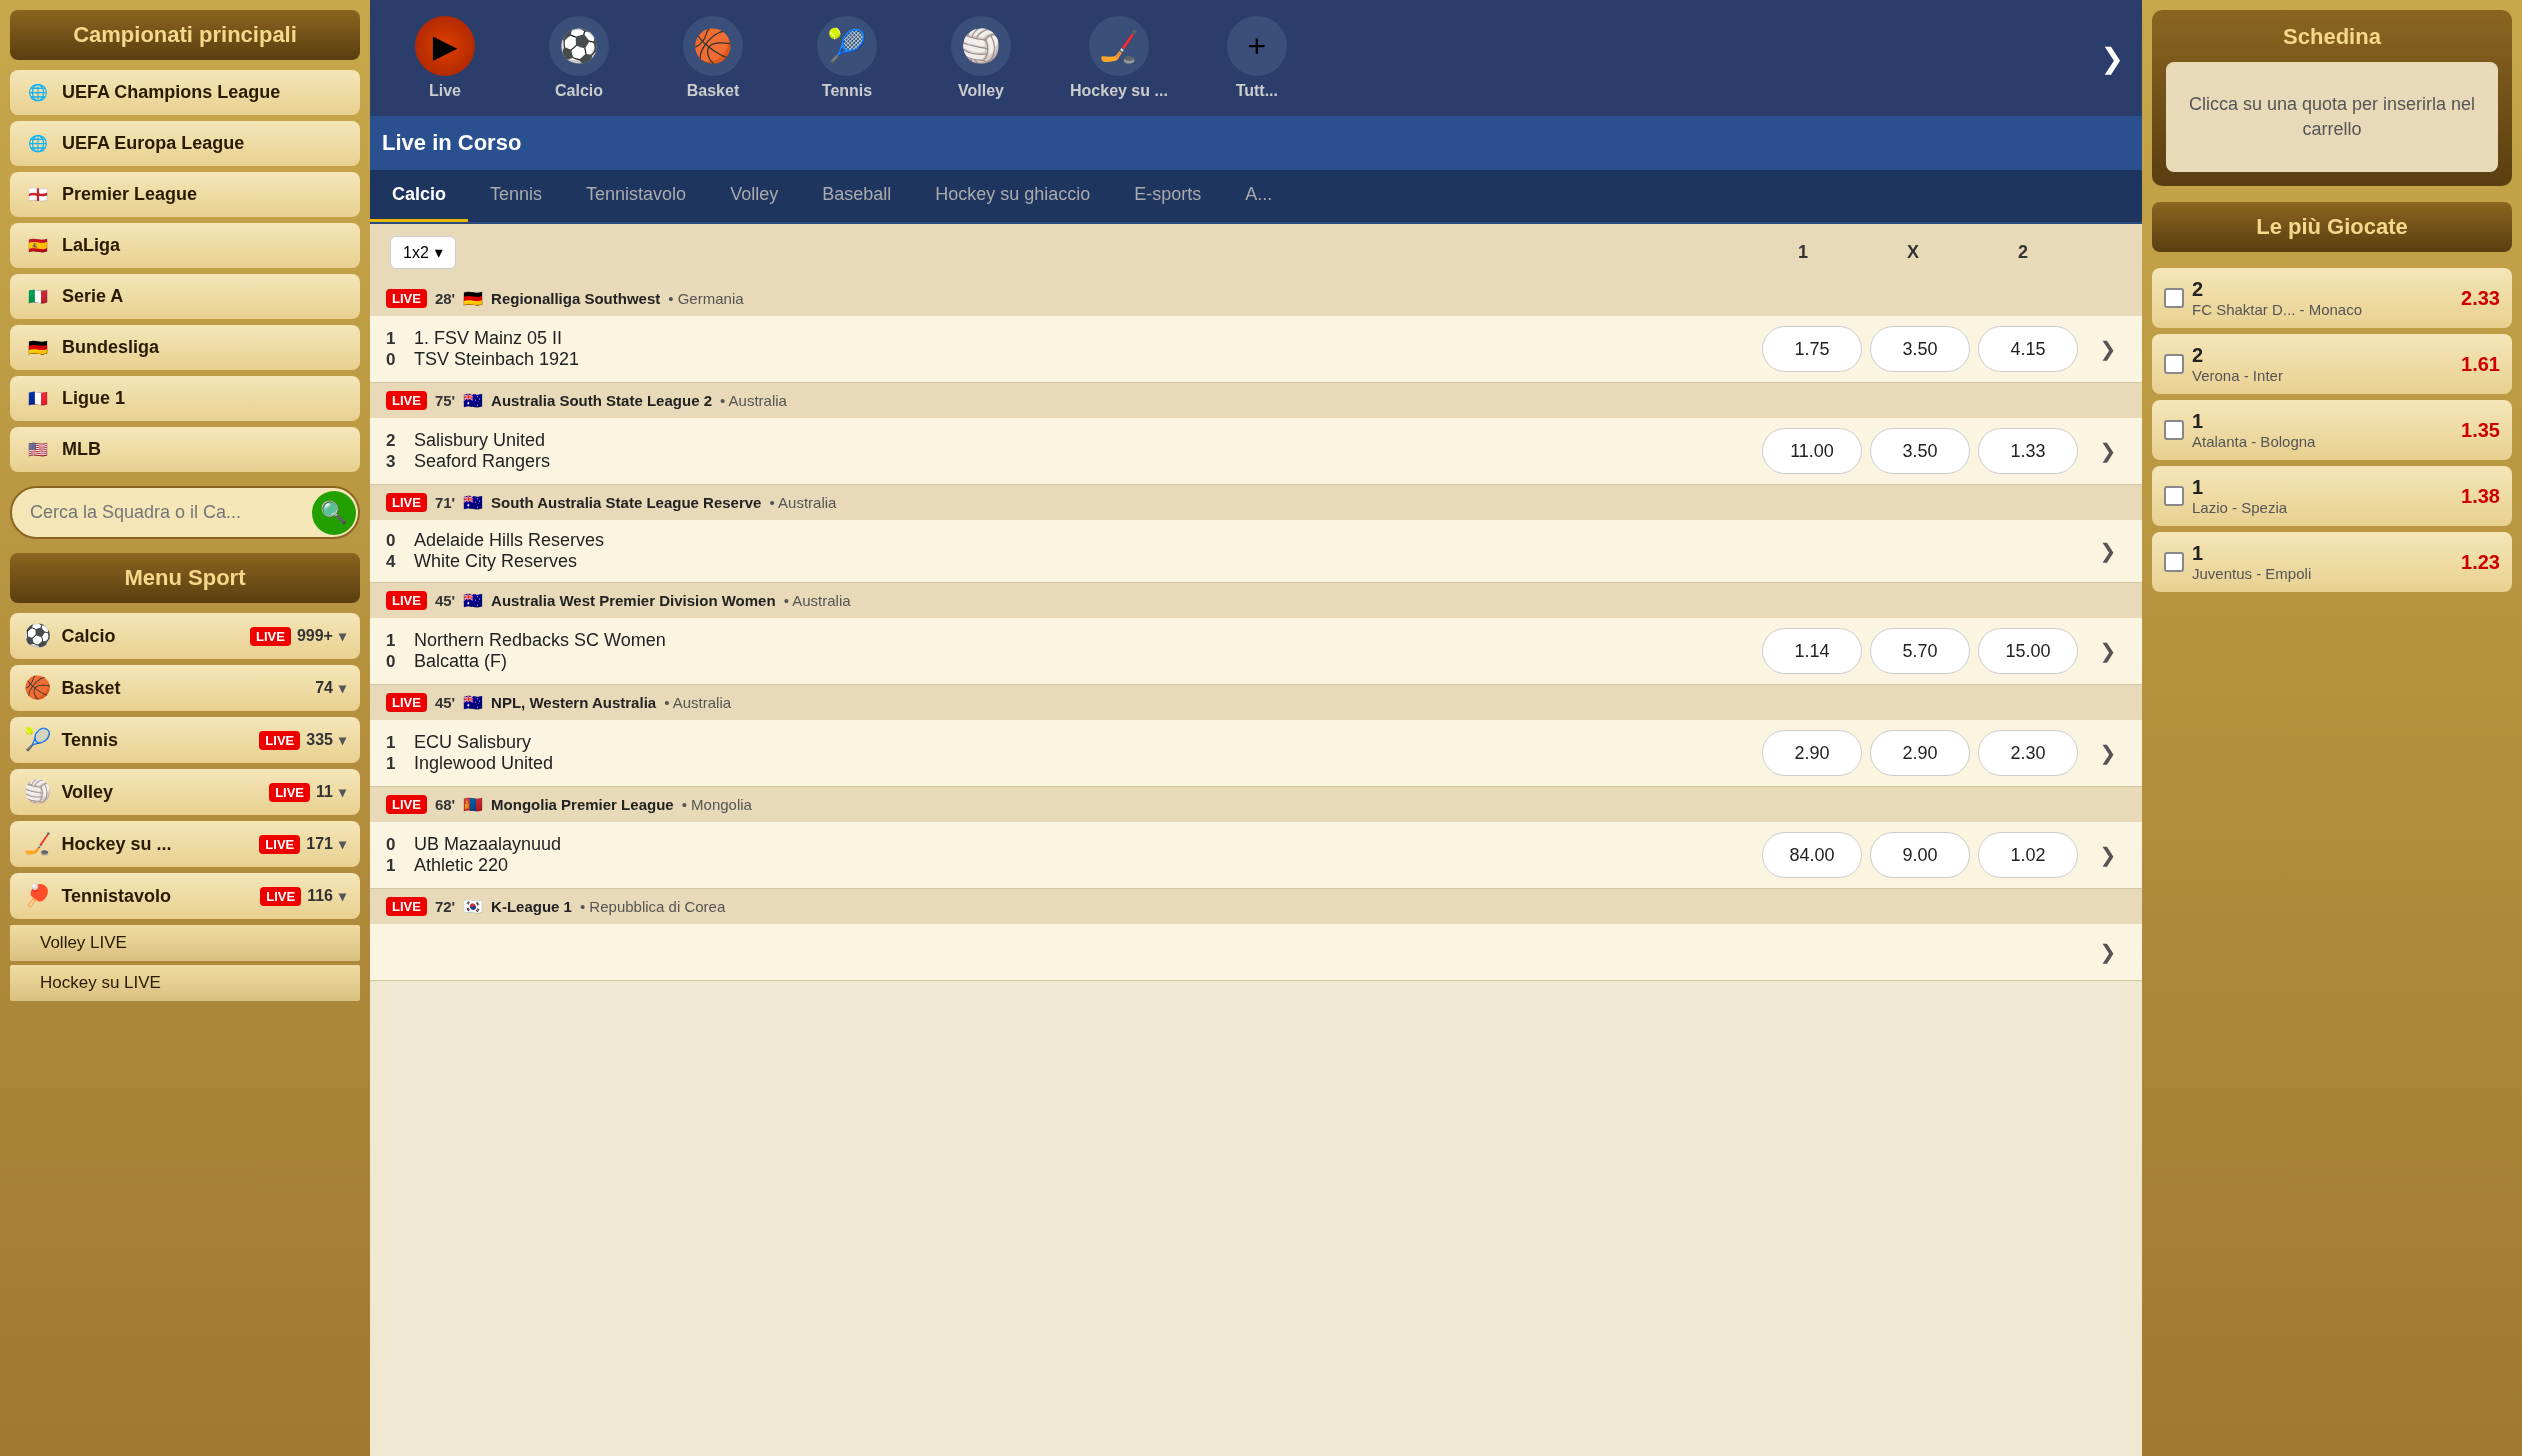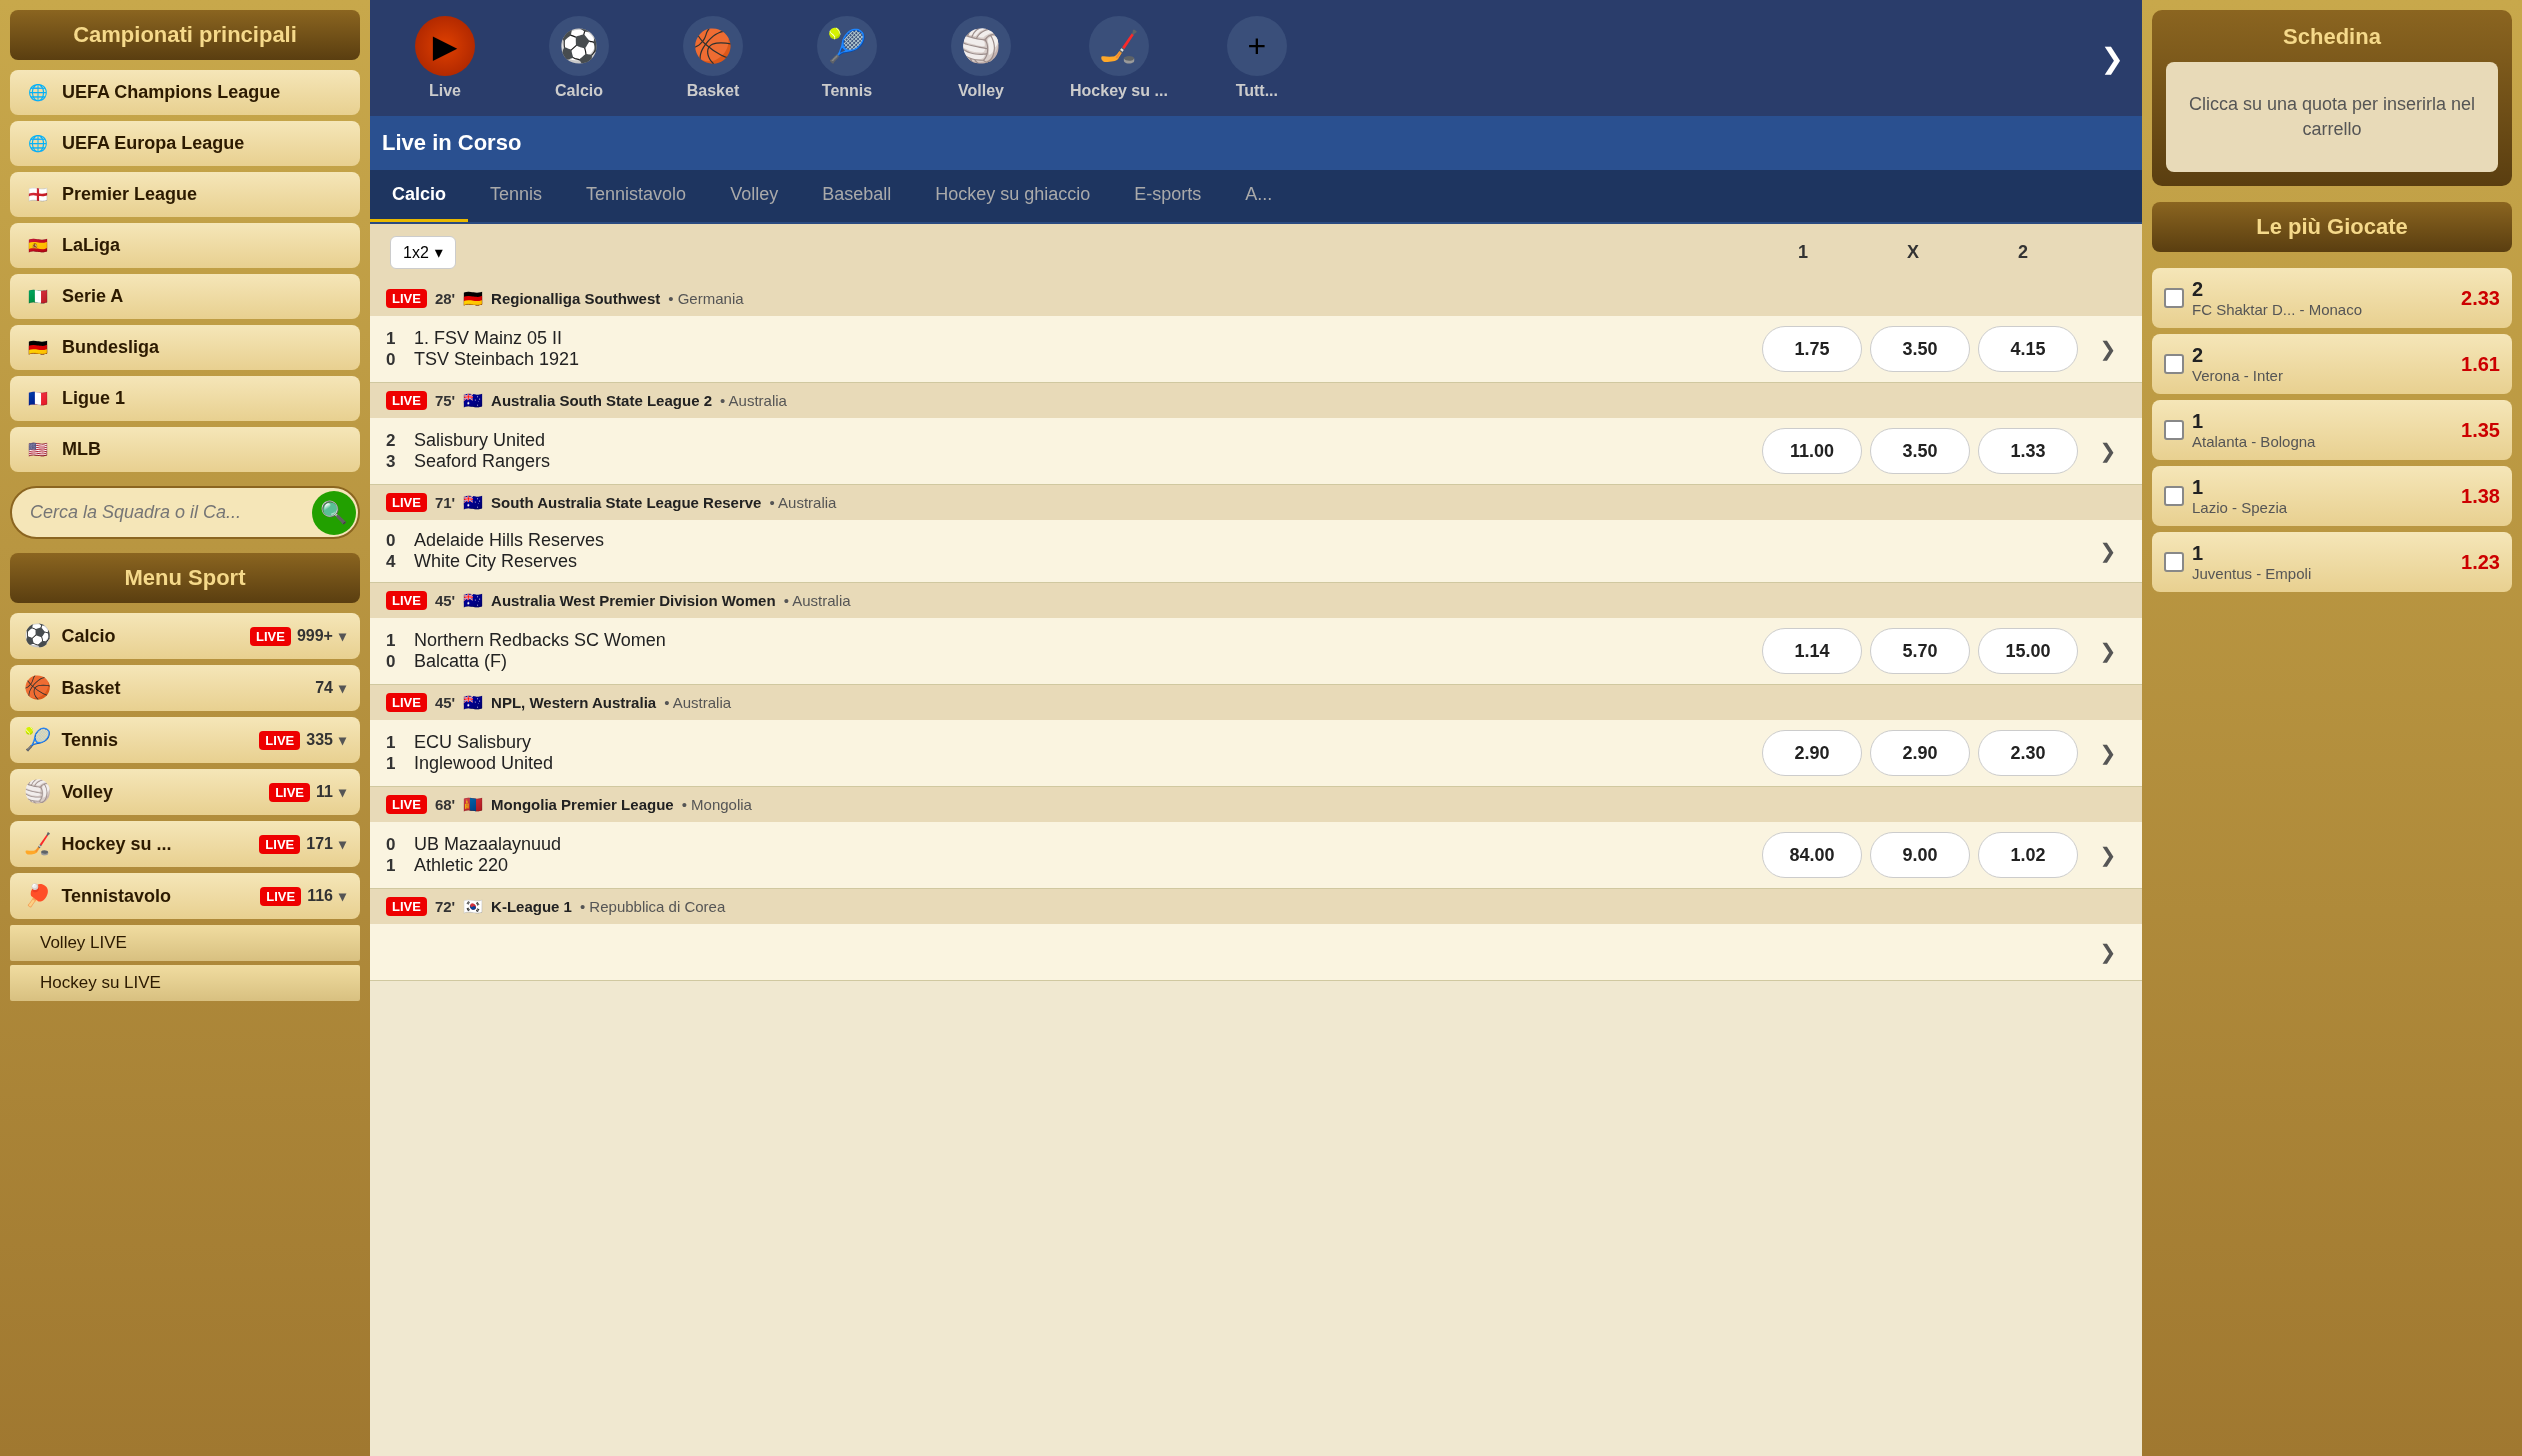--- a/index.html
+++ b/index.html
@@ -58,21 +58,20 @@
     }
     .search-input {
       width: 100%;
       padding: 14px 50px 14px 18px;
       border-radius: 30px;
       border: 2px solid #8b6520;
       background: #f5e6b8;
       font-size: 18px;
       color: #666;
       outline: none;
-      font-style: italic;
     }
     .search-btn {
       position: absolute;
       right: 4px;
       top: 50%;
       transform: translateY(-50%);
       width: 44px;
       height: 44px;
       border-radius: 50%;
       background: #22a000;
@@ -316,21 +315,21 @@
       gap: 8px;
       flex-shrink: 0;
     }
     .odd-btn {
       width: 100px;
       height: 46px;
       background: white;
       border: 1px solid #ccc;
       border-radius: 24px;
       font-size: 18px;
-      font-weight: bold;
+      font-weight: normal;
       color: #222;
       cursor: pointer;
       display: flex;
       align-items: center;
       justify-content: center;
     }
     .expand-btn {
       width: 36px;
       height: 36px;
       background: none;

